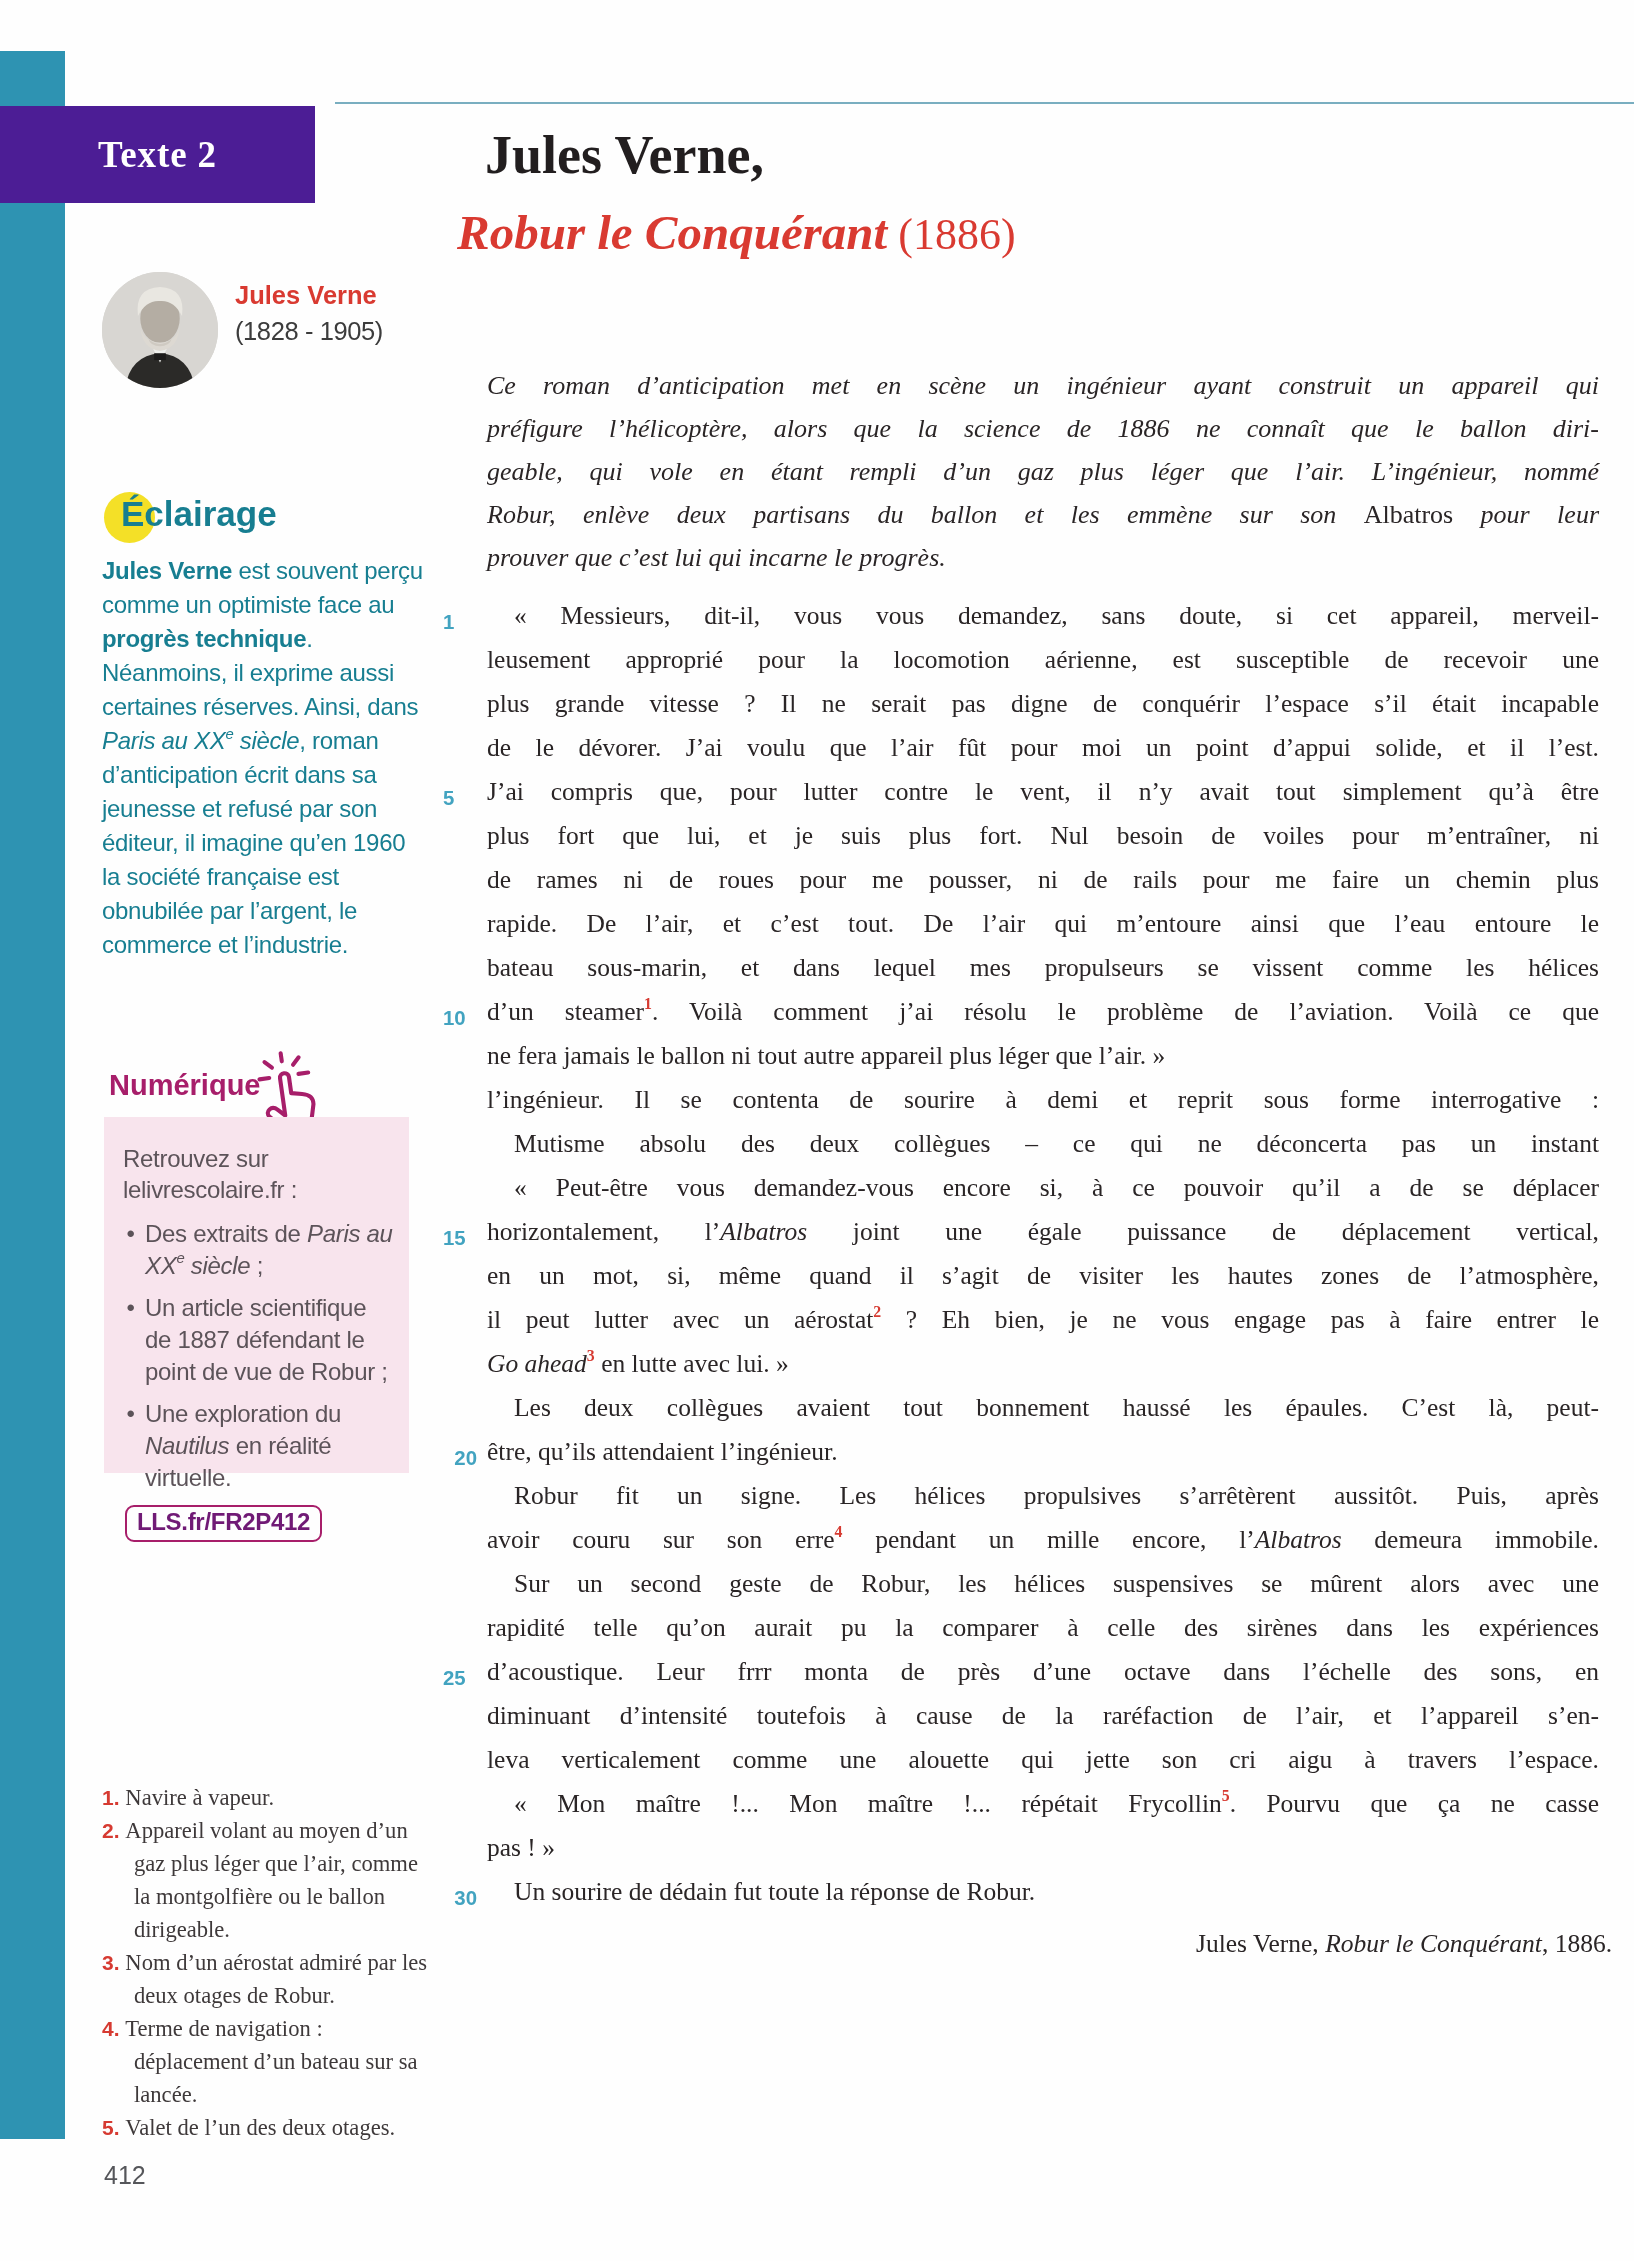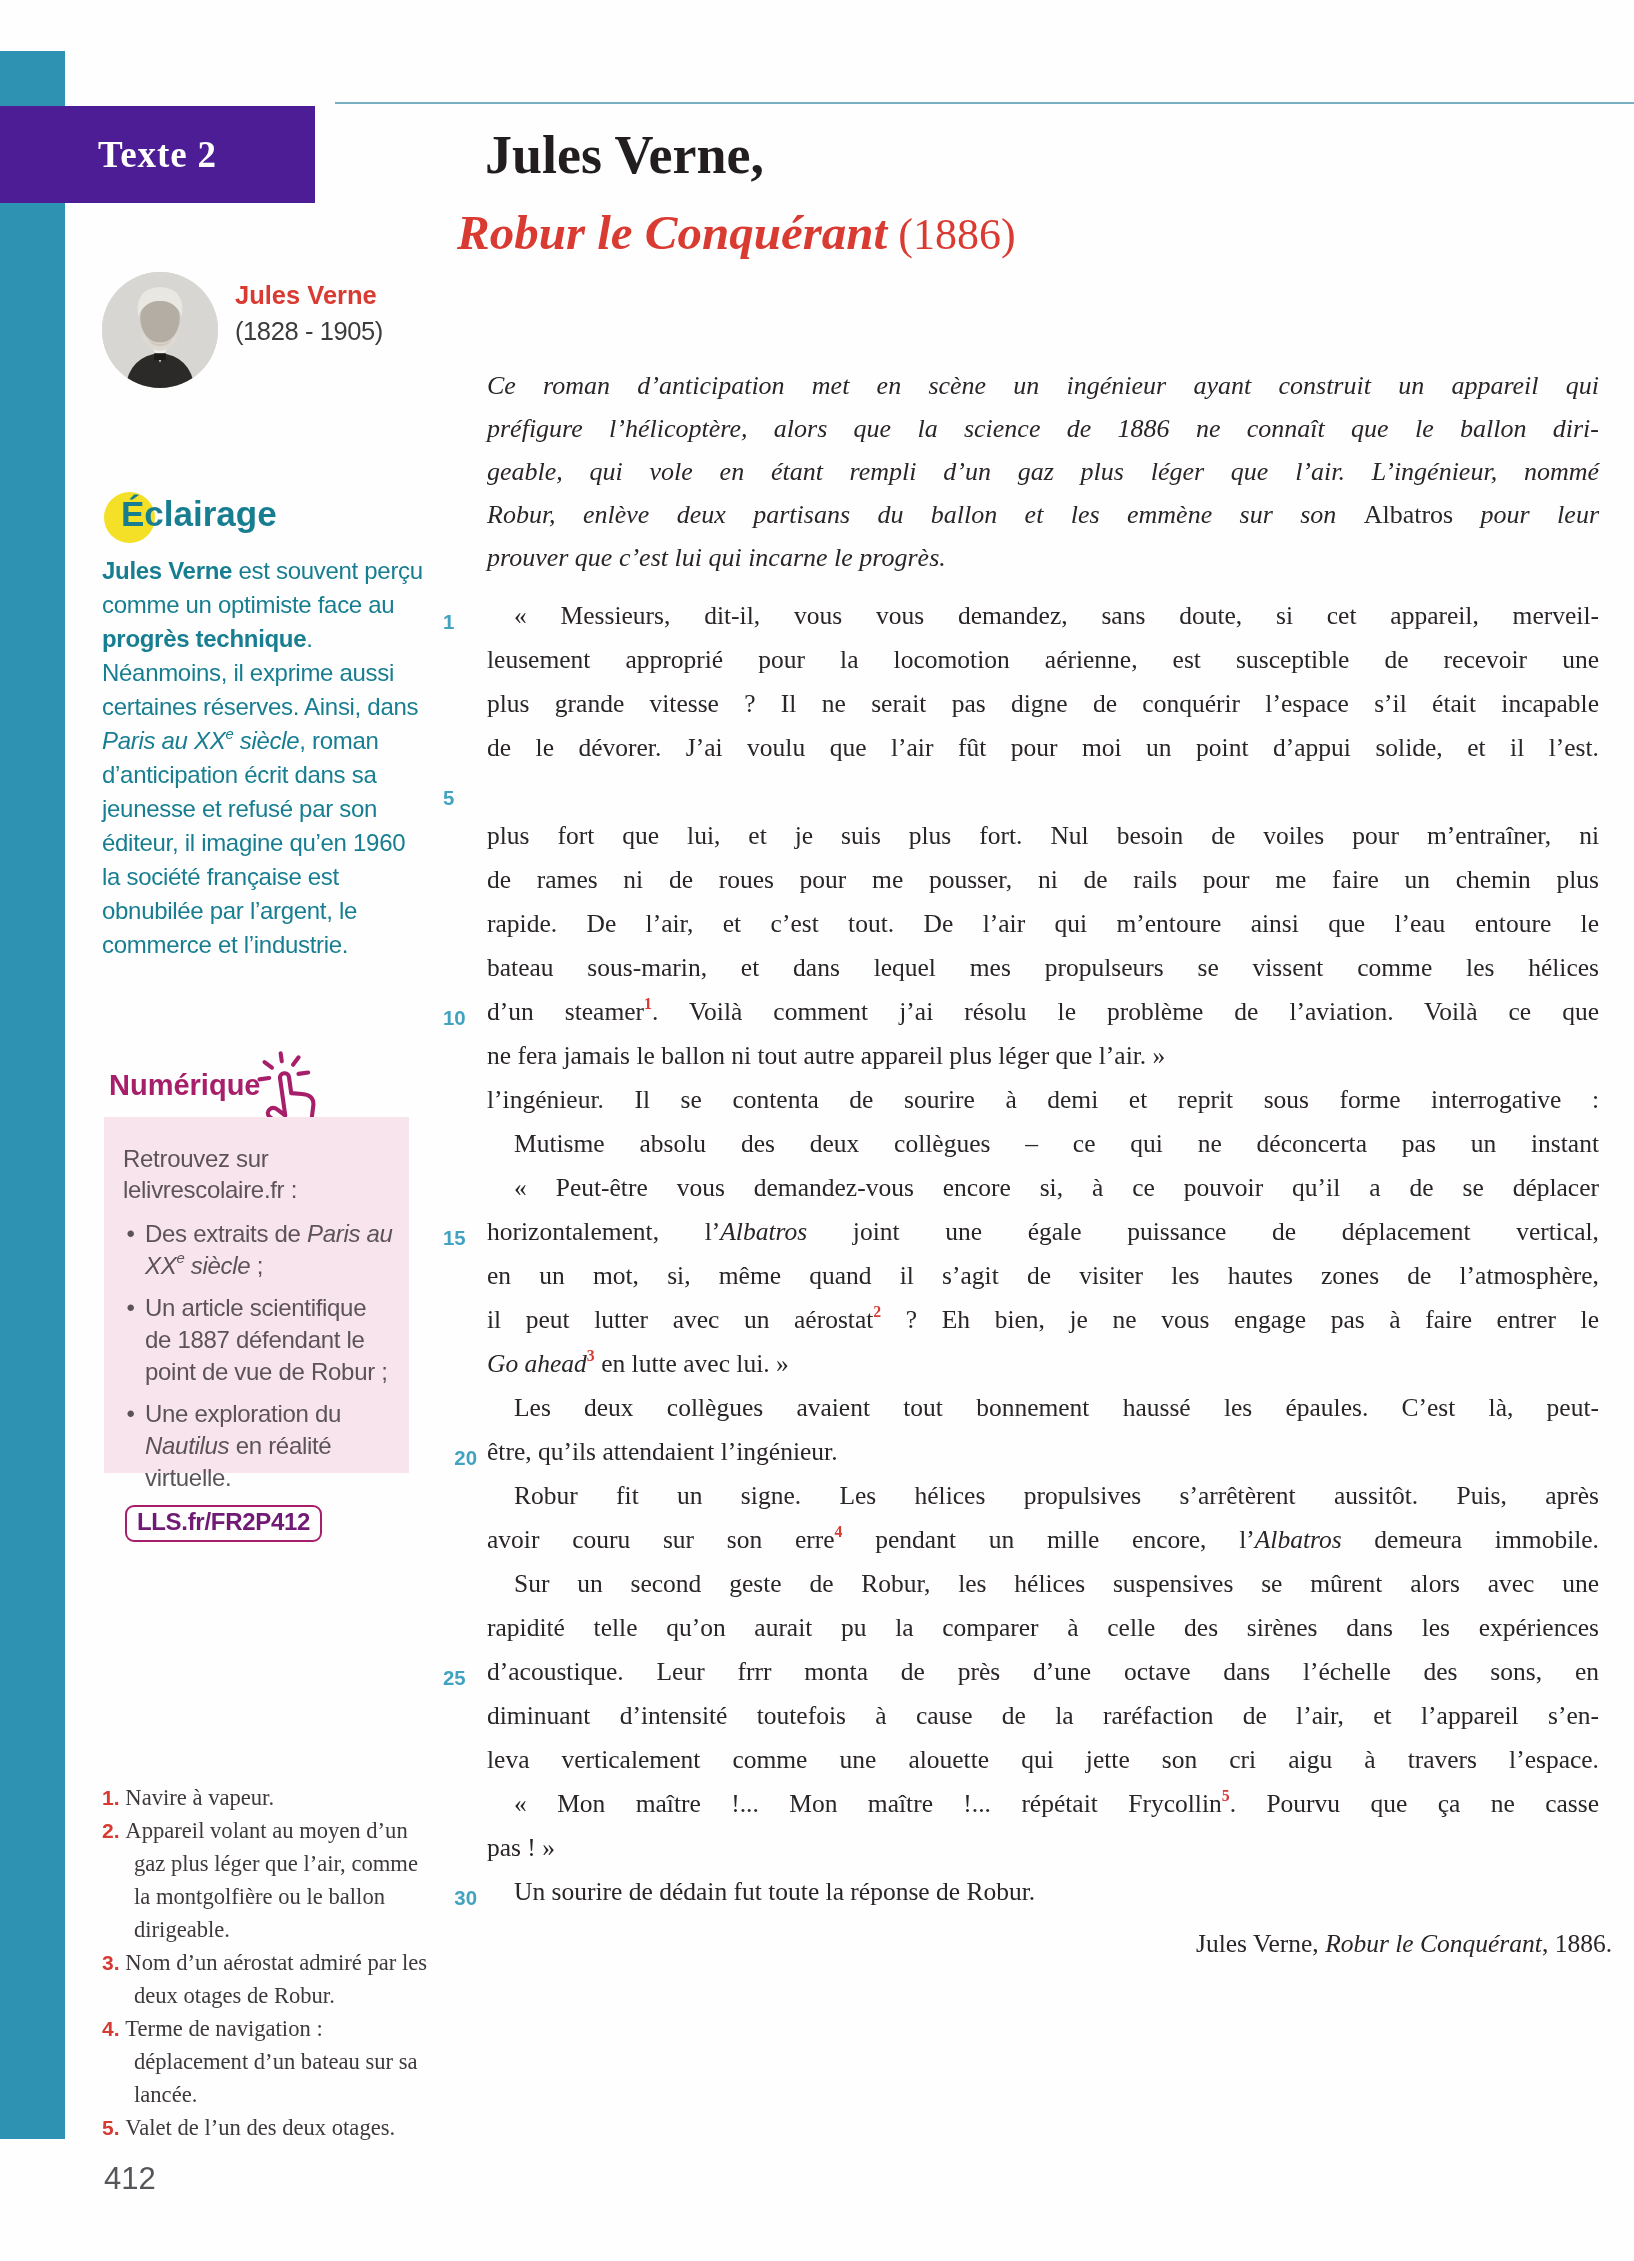--- a/index.html
+++ b/index.html
@@ -42,21 +42,21 @@
   .pb-list{margin-top:13.6px;}
   .pb-item{position:relative;padding-left:22px;line-height:32px;margin-top:10.2px;}
   .pb-item::before{content:"•";position:absolute;left:3.4px;top:0;}
   .lls-pill{display:inline-block;margin-top:11px;margin-left:1.7px;border:2.6px solid #a71e6a;
             border-radius:9px;padding:0.9px 10.2px 3.4px 10.2px;color:#701a75;font-weight:700;font-size:24px;}
   
   .footnotes{position:absolute;left:102px;top:1781px;width:329px;font-size:22.6px;line-height:33px;color:#3e393a;}
   .fn{padding-left:32px;text-indent:-32px;}
   .fn .fnum{font-family:"Liberation Sans",sans-serif;font-weight:700;color:#d63a31;font-size:21px;}
   .pageno{position:absolute;left:104px;top:2161px;font-family:"Liberation Sans",sans-serif;
-          font-size:31px;color:#55565a;}
+          font-size:25px;color:#55565a;}
   
   .chapeau{position:absolute;left:487px;top:364px;width:1112px;font-size:26px;font-style:italic;
            color:#2a2526;}
   .cl{height:43px;line-height:43px;}
   .textblock{position:absolute;left:487px;top:594px;width:1112px;font-size:25.5px;}
   .tl{position:relative;height:44px;line-height:44px;}
   .just{text-align:justify;text-align-last:justify;}
   .ind{padding-left:27px;}
   .tl .num{position:absolute;left:-44px;top:6px;width:34px;text-align:right;
            font-family:"Liberation Sans",sans-serif;font-size:20.4px;font-weight:700;color:#42a3c0;}
@@ -135,21 +135,21 @@
       <div class="cl just"><span>préfigure l’hélicoptère, alors que la science de 1886 ne connaît que le ballon diri-</span></div>
       <div class="cl just"><span>geable, qui vole en étant rempli d’un gaz plus léger que l’air. L’ingénieur, nommé</span></div>
       <div class="cl just"><span>Robur, enlève deux partisans du ballon et les emmène sur son </span><span class="rom">Albatros</span><span> pour leur</span></div>
       <div class="cl"><span>prouver que c’est lui qui incarne le progrès.</span></div>
     </div>
   <div class="textblock" id="textblock">
       <div class="tl just ind"><span class="num">1</span><span>« Messieurs, dit-il, vous vous demandez, sans doute, si cet appareil, merveil-</span></div>
       <div class="tl just"><span>leusement approprié pour la locomotion aérienne, est susceptible de recevoir une</span></div>
       <div class="tl just"><span>plus grande vitesse ? Il ne serait pas digne de conquérir l’espace s’il était incapable</span></div>
       <div class="tl just"><span>de le dévorer. J’ai voulu que l’air fût pour moi un point d’appui solide, et il l’est.</span></div>
-      <div class="tl just"><span class="num">5</span></div>
+      <div class="tl just"><span class="num">5</span><span>J’ai compris que, pour lutter contre le vent, il n’y avait tout simplement qu’à être</span></div>
       <div class="tl just"><span>plus fort que lui, et je suis plus fort. Nul besoin de voiles pour m’entraîner, ni</span></div>
       <div class="tl just"><span>de rames ni de roues pour me pousser, ni de rails pour me faire un chemin plus</span></div>
       <div class="tl just"><span>rapide. De l’air, et c’est tout. De l’air qui m’entoure ainsi que l’eau entoure le</span></div>
       <div class="tl just"><span>bateau sous-marin, et dans lequel mes propulseurs se vissent comme les hélices</span></div>
       <div class="tl just"><span class="num">10</span><span>d’un steamer</span><sup class="sp red">1</sup><span>. Voilà comment j’ai résolu le problème de l’aviation. Voilà ce que</span></div>
       <div class="tl"><span>ne fera jamais le ballon ni tout autre appareil plus léger que l’air. »</span></div>
       <div class="tl just"><span>l’ingénieur. Il se contenta de sourire à demi et reprit sous forme interrogative :</span></div>
       <div class="tl just ind"><span>Mutisme absolu des deux collègues – ce qui ne déconcerta pas un instant</span></div>
       <div class="tl just ind"><span>« Peut-être vous demandez-vous encore si, à ce pouvoir qu’il a de se déplacer</span></div>
       <div class="tl just"><span class="num">15</span><span>horizontalement, l’</span><span class="it">Albatros</span><span> joint une égale puissance de déplacement vertical,</span></div>

